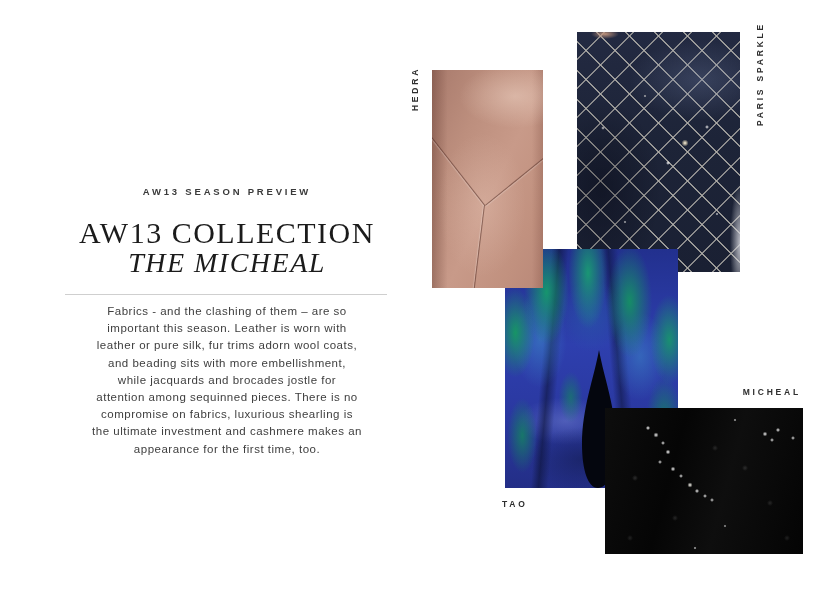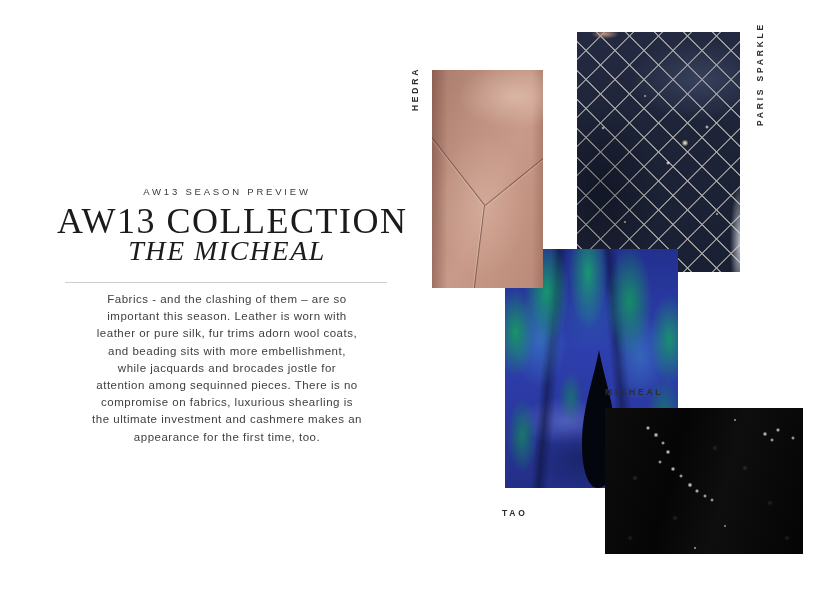--- a/index.html
+++ b/index.html
@@ -8,27 +8,27 @@
     position:relative;
     width:840px; height:601px;
     background:#ffffff;
     overflow:hidden;
     font-family:"Liberation Sans", sans-serif;
   }
 
   
   .editorial { position:absolute; left:57px; top:186px; width:340px; text-align:center; }
   .eyebrow {
-    font-size:9.5px; font-weight:400; letter-spacing:2.8px;
+    font-size:9.5px; font-weight:700; letter-spacing:2.8px;
     color:#3a3a3a; text-transform:uppercase;
   }
   .title {
     font-family:"Liberation Serif", serif;
-    font-size:36px; line-height:30px; letter-spacing:1.5px;
-    color:#1b1b1b; margin-top:9px; white-space:nowrap;
+    font-size:30px; line-height:30px; letter-spacing:1.5px;
+    color:#1b1b1b; margin-top:21px; white-space:nowrap;
   }
   .subtitle {
     font-family:"Liberation Serif", serif;
     font-style:italic;
     font-size:28px; line-height:30px; letter-spacing:1.5px;
     color:#1b1b1b; white-space:nowrap;
   }
   .rule {
     border:none; border-top:1px solid #cfcfcf;
     width:322px; margin:16px 0 0 8px;
@@ -145,22 +145,22 @@
 
   
   .caption {
     position:absolute;
     font-size:8.5px; font-weight:600; letter-spacing:2.8px;
     color:#2e2e2e; white-space:nowrap; z-index:5;
   }
   .caption-vertical { transform:translate(-50%,-50%) rotate(-90deg); }
   .caption-hedra { left:415px; top:89px; }
   .caption-paris { left:760px; top:74px; }
-  .caption-tao { left:502px; top:499px; transform:none;margin-top:9px; }
-  .caption-micheal { left:605px; top:387px; width:196px; transform:none; }
+  .caption-tao { left:502px; top:499px; transform:none; }
+  .caption-micheal { left:605px; top:387px; width:196px; text-align:right; transform:none; }
 </style>
 </head>
 <body>
 
 <div class="canvas">
 
   <div class="editorial">
     <div class="eyebrow">AW13 SEASON PREVIEW</div>
     <div class="title">AW13 COLLECTION</div>
     <div class="subtitle">THE MICHEAL</div>

